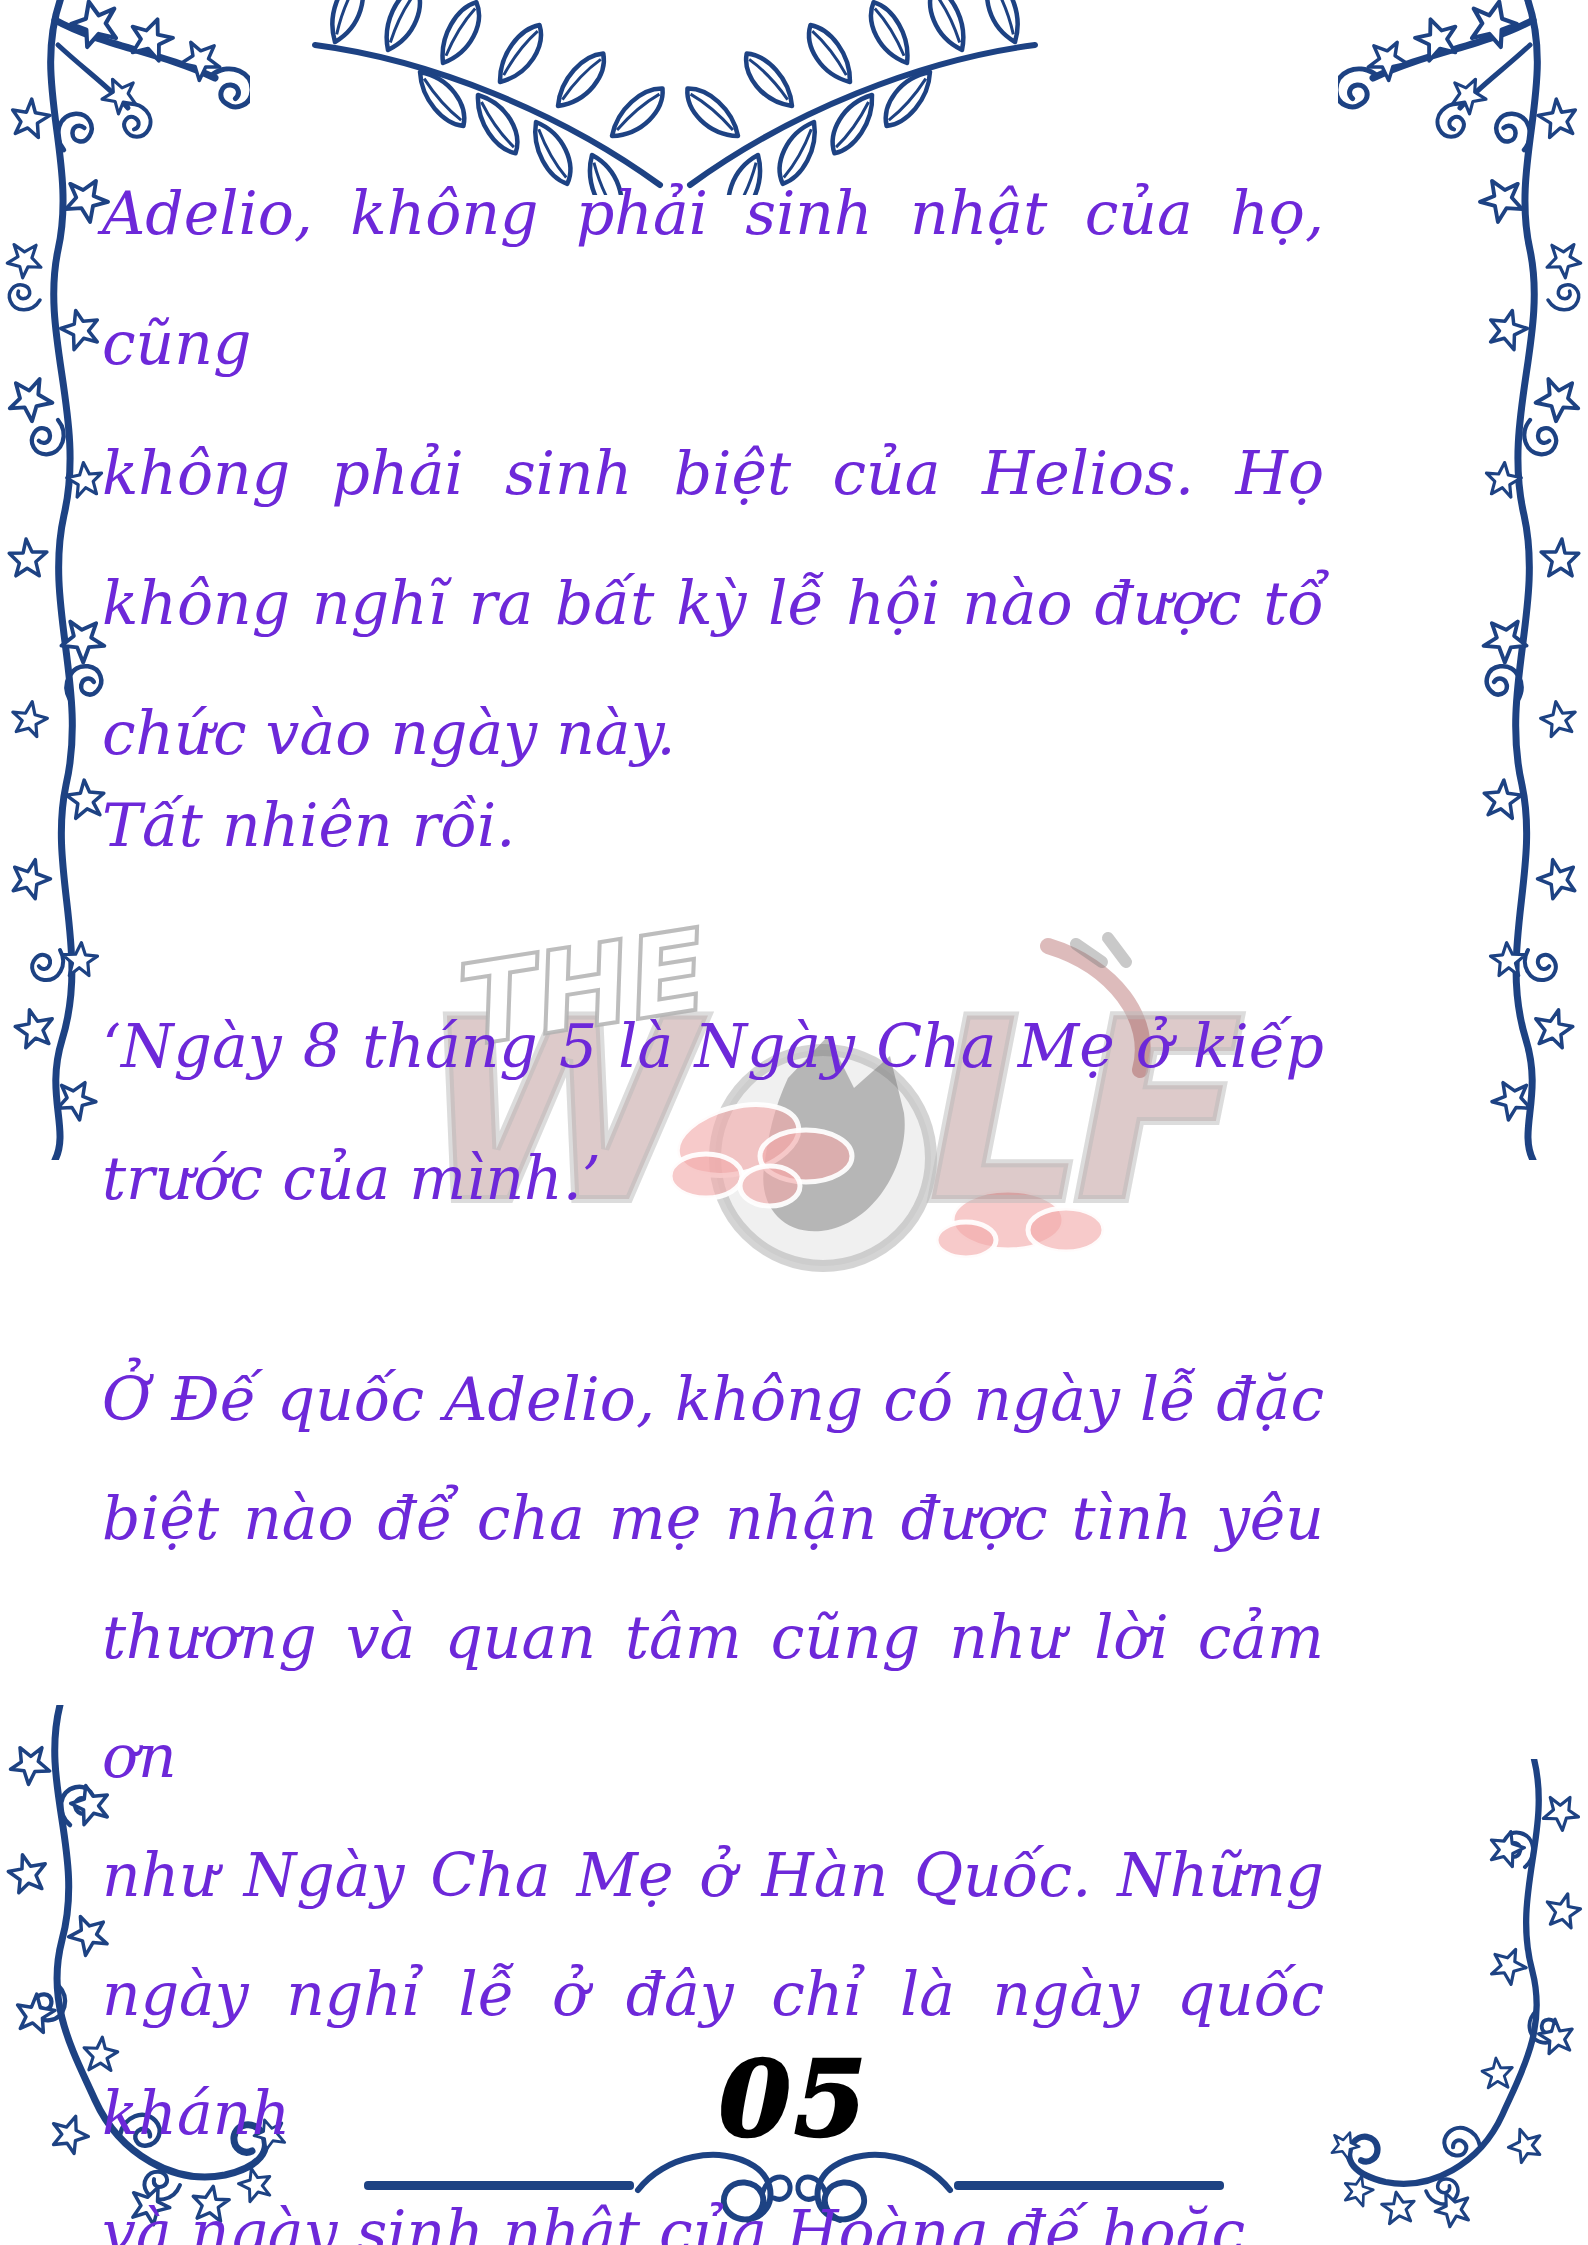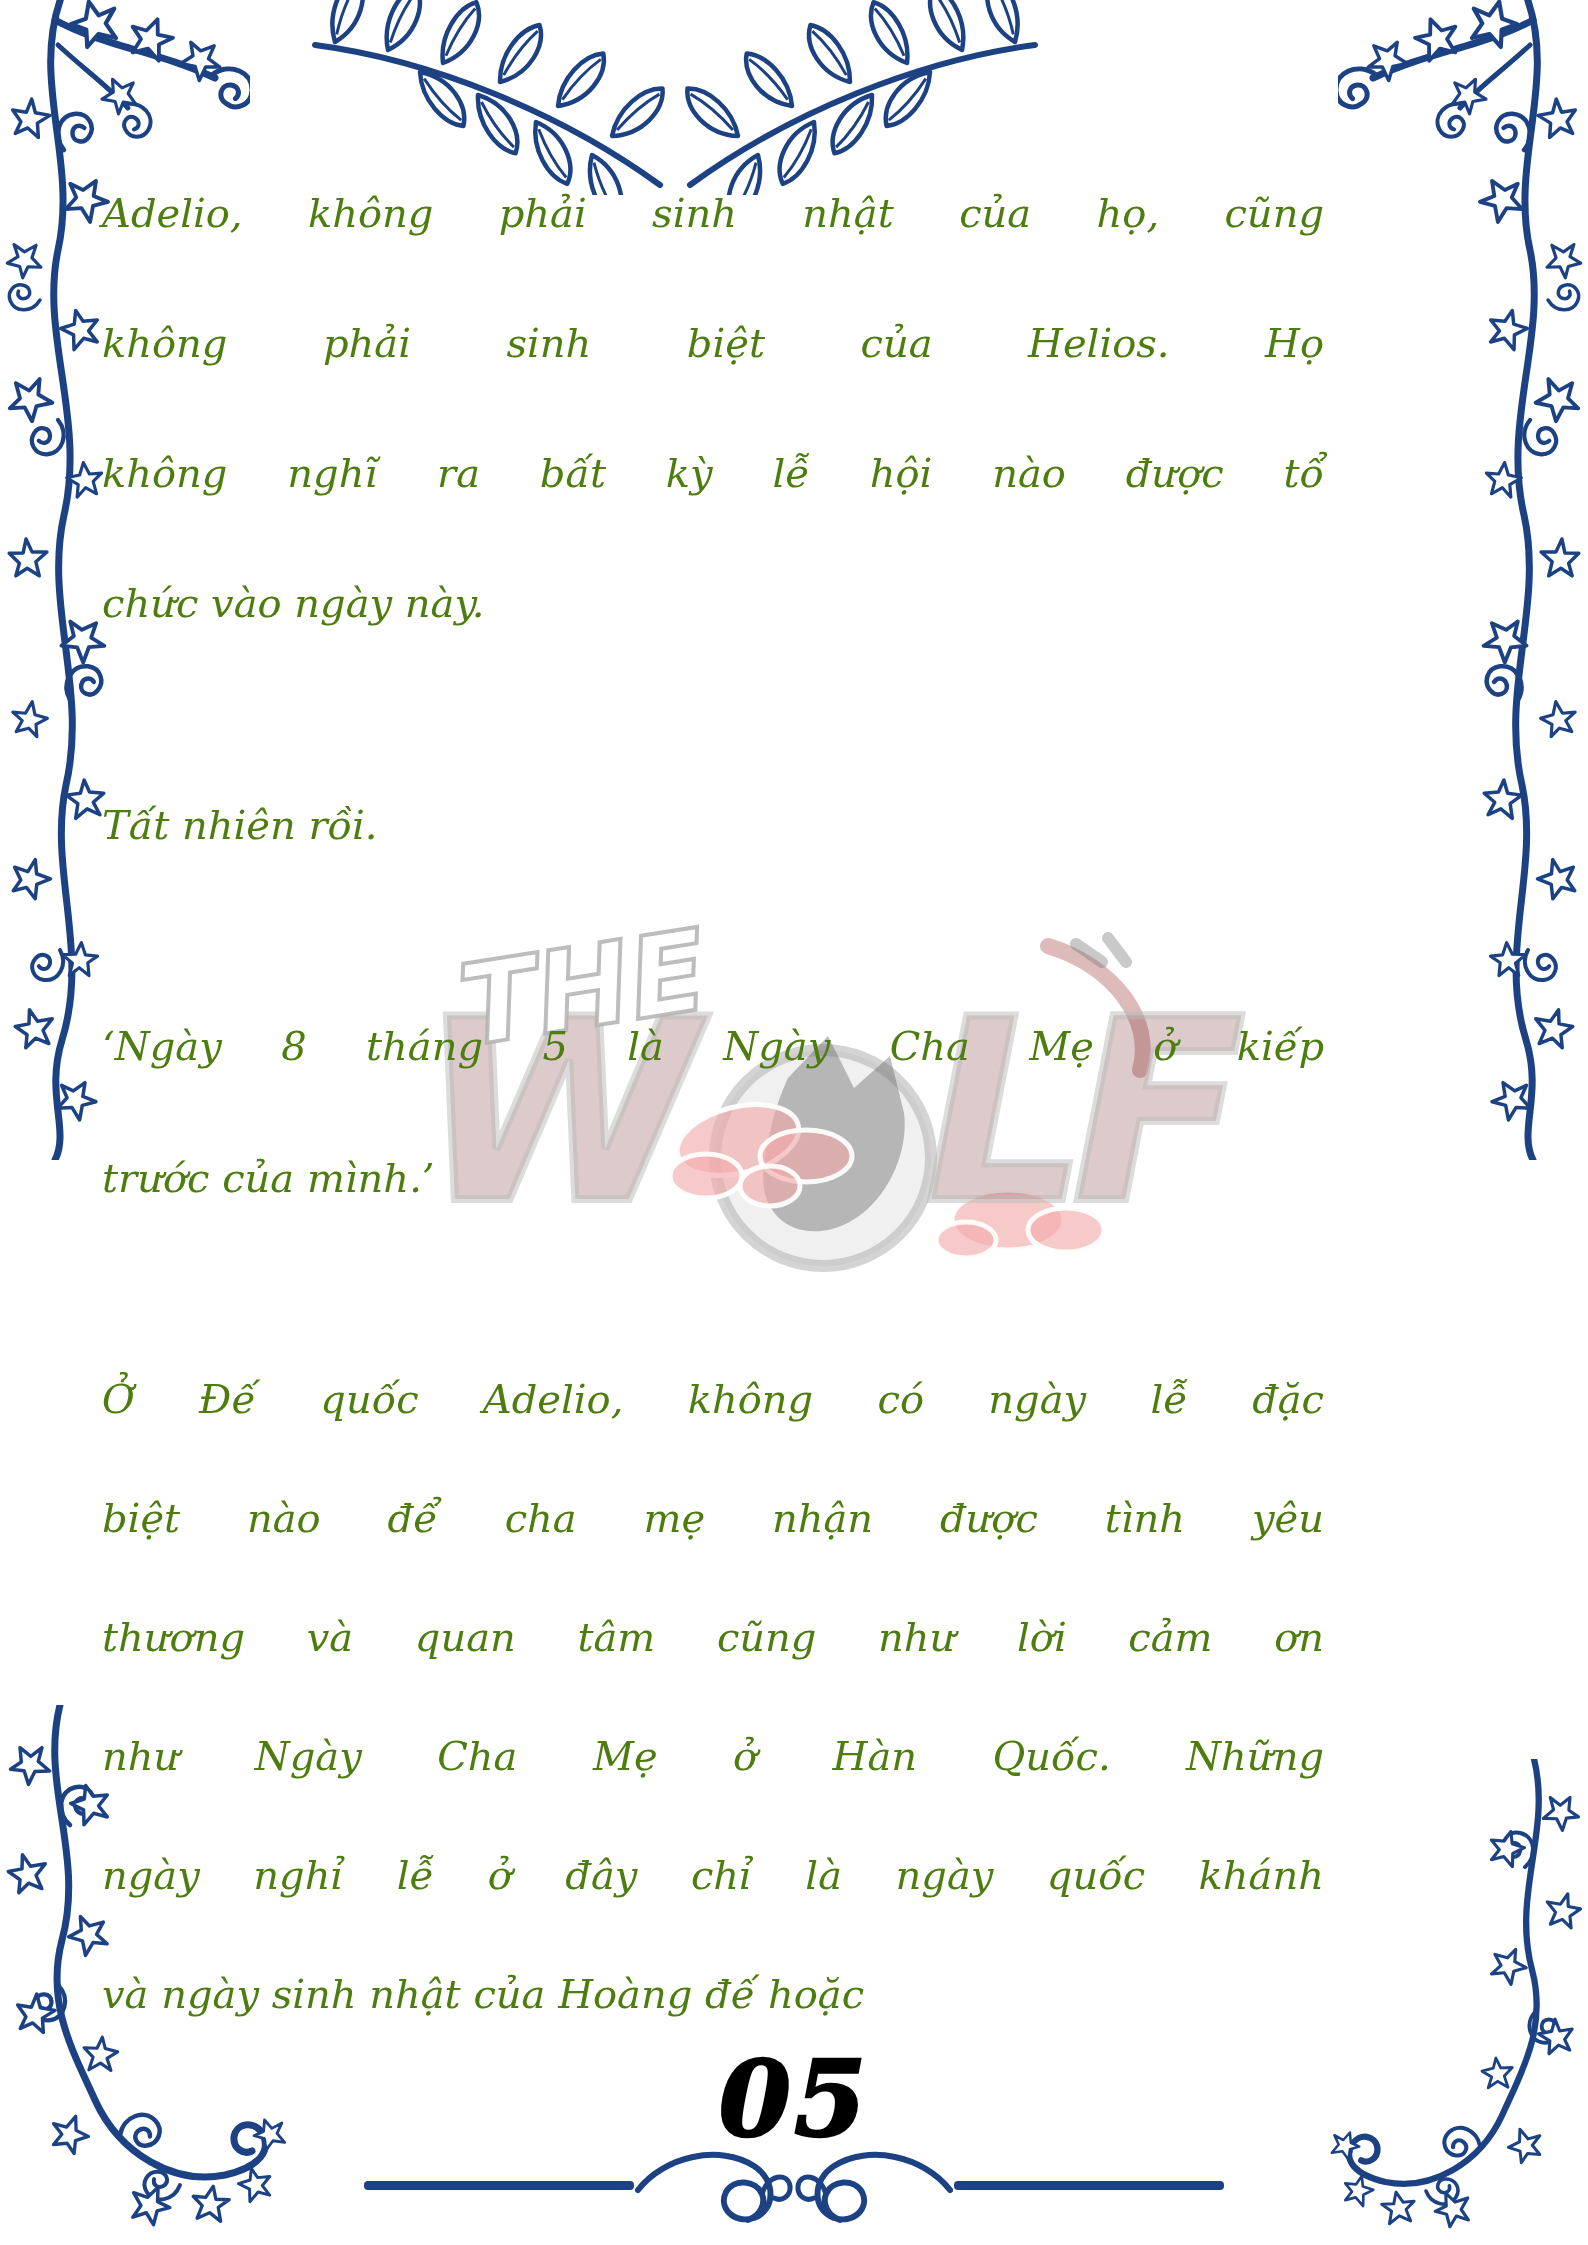--- a/index.html
+++ b/index.html
@@ -44,21 +44,21 @@
     transform:rotate(-9deg);
   }
   .wm-w{left:12px;top:58px;font-size:252px;line-height:252px;}
   .wm-lf{left:518px;top:58px;font-size:252px;line-height:252px;letter-spacing:-14px;font-style:italic;}
   .wm-art{position:absolute;left:0;top:0;}
 
   
   .para{
     position:absolute;left:102px;width:1222px;
     font-family:"DejaVu Serif",serif;font-style:italic;
-    font-size:40px;color:#4d7c0f;z-index:3;
+    font-size:60px;color:#6d28d9;z-index:3;
   }
   .line{text-align:justify;text-align-last:justify;}
   .line.last{text-align-last:left;}
   .p1{top:148px;line-height:130px;}
   .p2{top:760px;line-height:130px;}
   .p3{top:980px;line-height:132px;font-style:italic;}
   .p4{top:1340px;line-height:119px;}
 
   .pagenum{
     position:absolute;left:0;top:2048px;width:100%;

